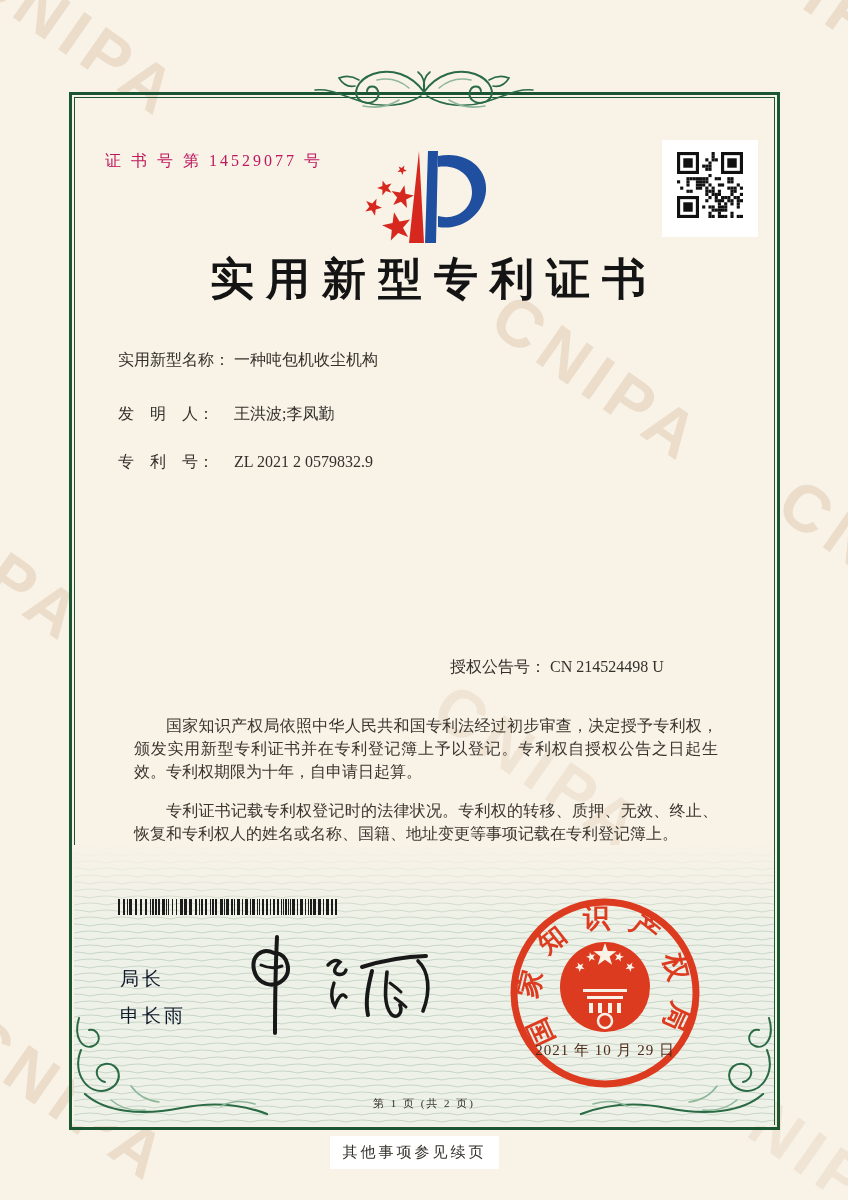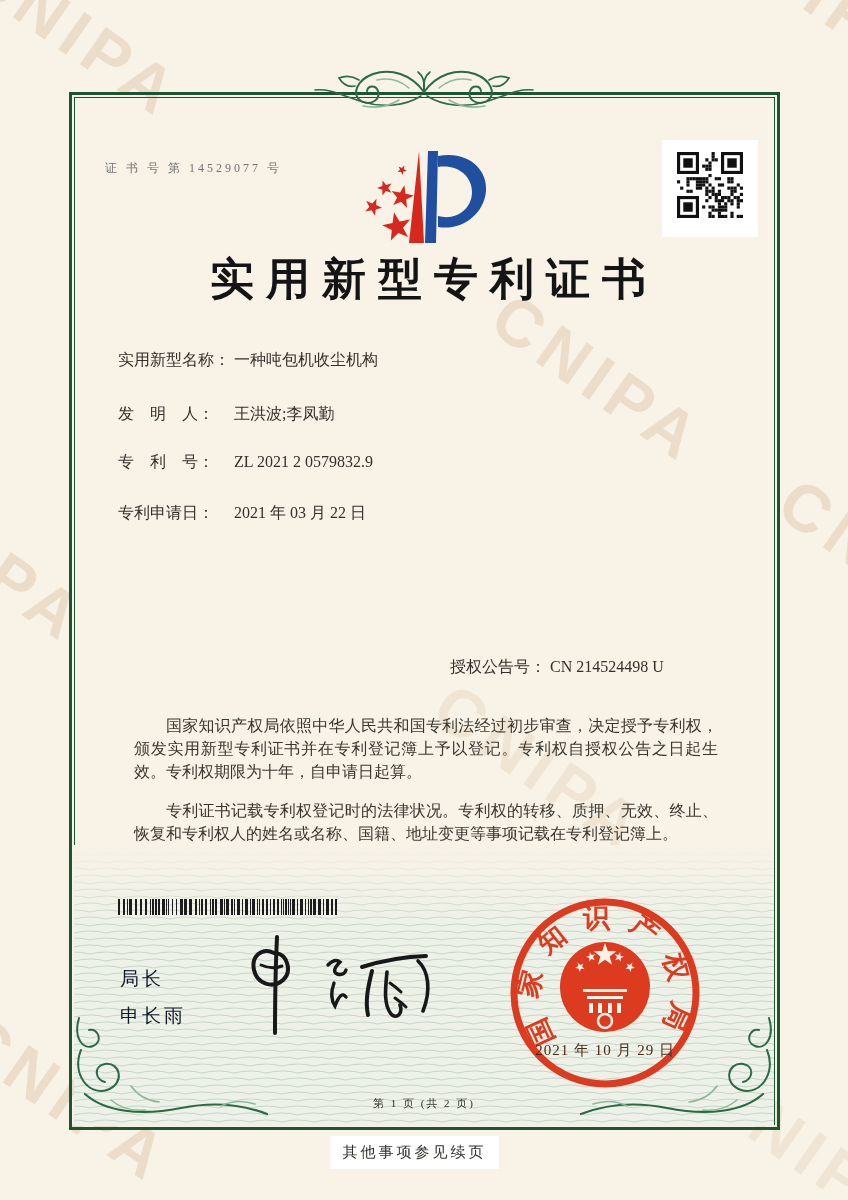--- a/index.html
+++ b/index.html
@@ -18,21 +18,21 @@
   .frame-inner{position:absolute;left:2px;top:2px;right:2px;bottom:2px;border:1px solid #1b5633;}
 
   
   .waves{position:absolute;left:74px;top:845px;width:700px;height:281px;z-index:2;background:#eef1e7;}
   .wave-fade{position:absolute;left:74px;top:845px;width:700px;height:80px;z-index:3;
              background:linear-gradient(#f8f2e7,rgba(248,242,231,0));}
 
   .orn{position:absolute;z-index:4;}
 
   
-  .cert-no{position:absolute;left:105px;top:160px;font-size:12px;letter-spacing:3px;color:#737373;z-index:5;}
+  .cert-no{position:absolute;left:105px;top:151px;font-size:16px;letter-spacing:3px;color:#be185d;z-index:5;}
   .logo{position:absolute;left:355px;top:143px;z-index:5;}
   .qrbox{position:absolute;left:662px;top:140px;width:96px;height:97px;background:#ffffff;z-index:5;
          display:flex;align-items:flex-start;justify-content:center;padding-top:12px;box-sizing:border-box;}
 
   .title{position:absolute;left:10px;top:250px;width:848px;text-align:center;font-size:44px;
          font-weight:bold;letter-spacing:12px;color:#141414;z-index:5;}
 
   
   .field-row{position:absolute;left:118px;font-size:16px;color:#33302b;z-index:5;white-space:nowrap;}
   .flabel{display:inline-block;min-width:112px;}
@@ -297,24 +297,20 @@
     <span class="fvalue">一种吨包机收尘机构</span>
   </div>
   <div class="field-row" style="top:404px">
     <span class="flabel">发　明　人：</span>
     <span class="fvalue">王洪波;李凤勤</span>
   </div>
   <div class="field-row" style="top:452px">
     <span class="flabel">专　利　号：</span>
     <span class="fvalue">ZL 2021 2 0579832.9</span>
   </div>
-  <div class="field-row" style="top:503px">
-    <span class="flabel">专利申请日：</span>
-    <span class="fvalue">2021 年 03 月 22 日</span>
-  </div>
 
   <div class="grant-row2" style="top:657px">
     <span>授权公告号：</span>
     <span>CN 214524498 U</span>
   </div>
 
   <div class="paras">
     <p>国家知识产权局依照中华人民共和国专利法经过初步审查，决定授予专利权，颁发实用新型专利证书并在专利登记簿上予以登记。专利权自授权公告之日起生效。专利权期限为十年，自申请日起算。</p>
     <p>专利证书记载专利权登记时的法律状况。专利权的转移、质押、无效、终止、恢复和专利权人的姓名或名称、国籍、地址变更等事项记载在专利登记簿上。</p>
   </div>

